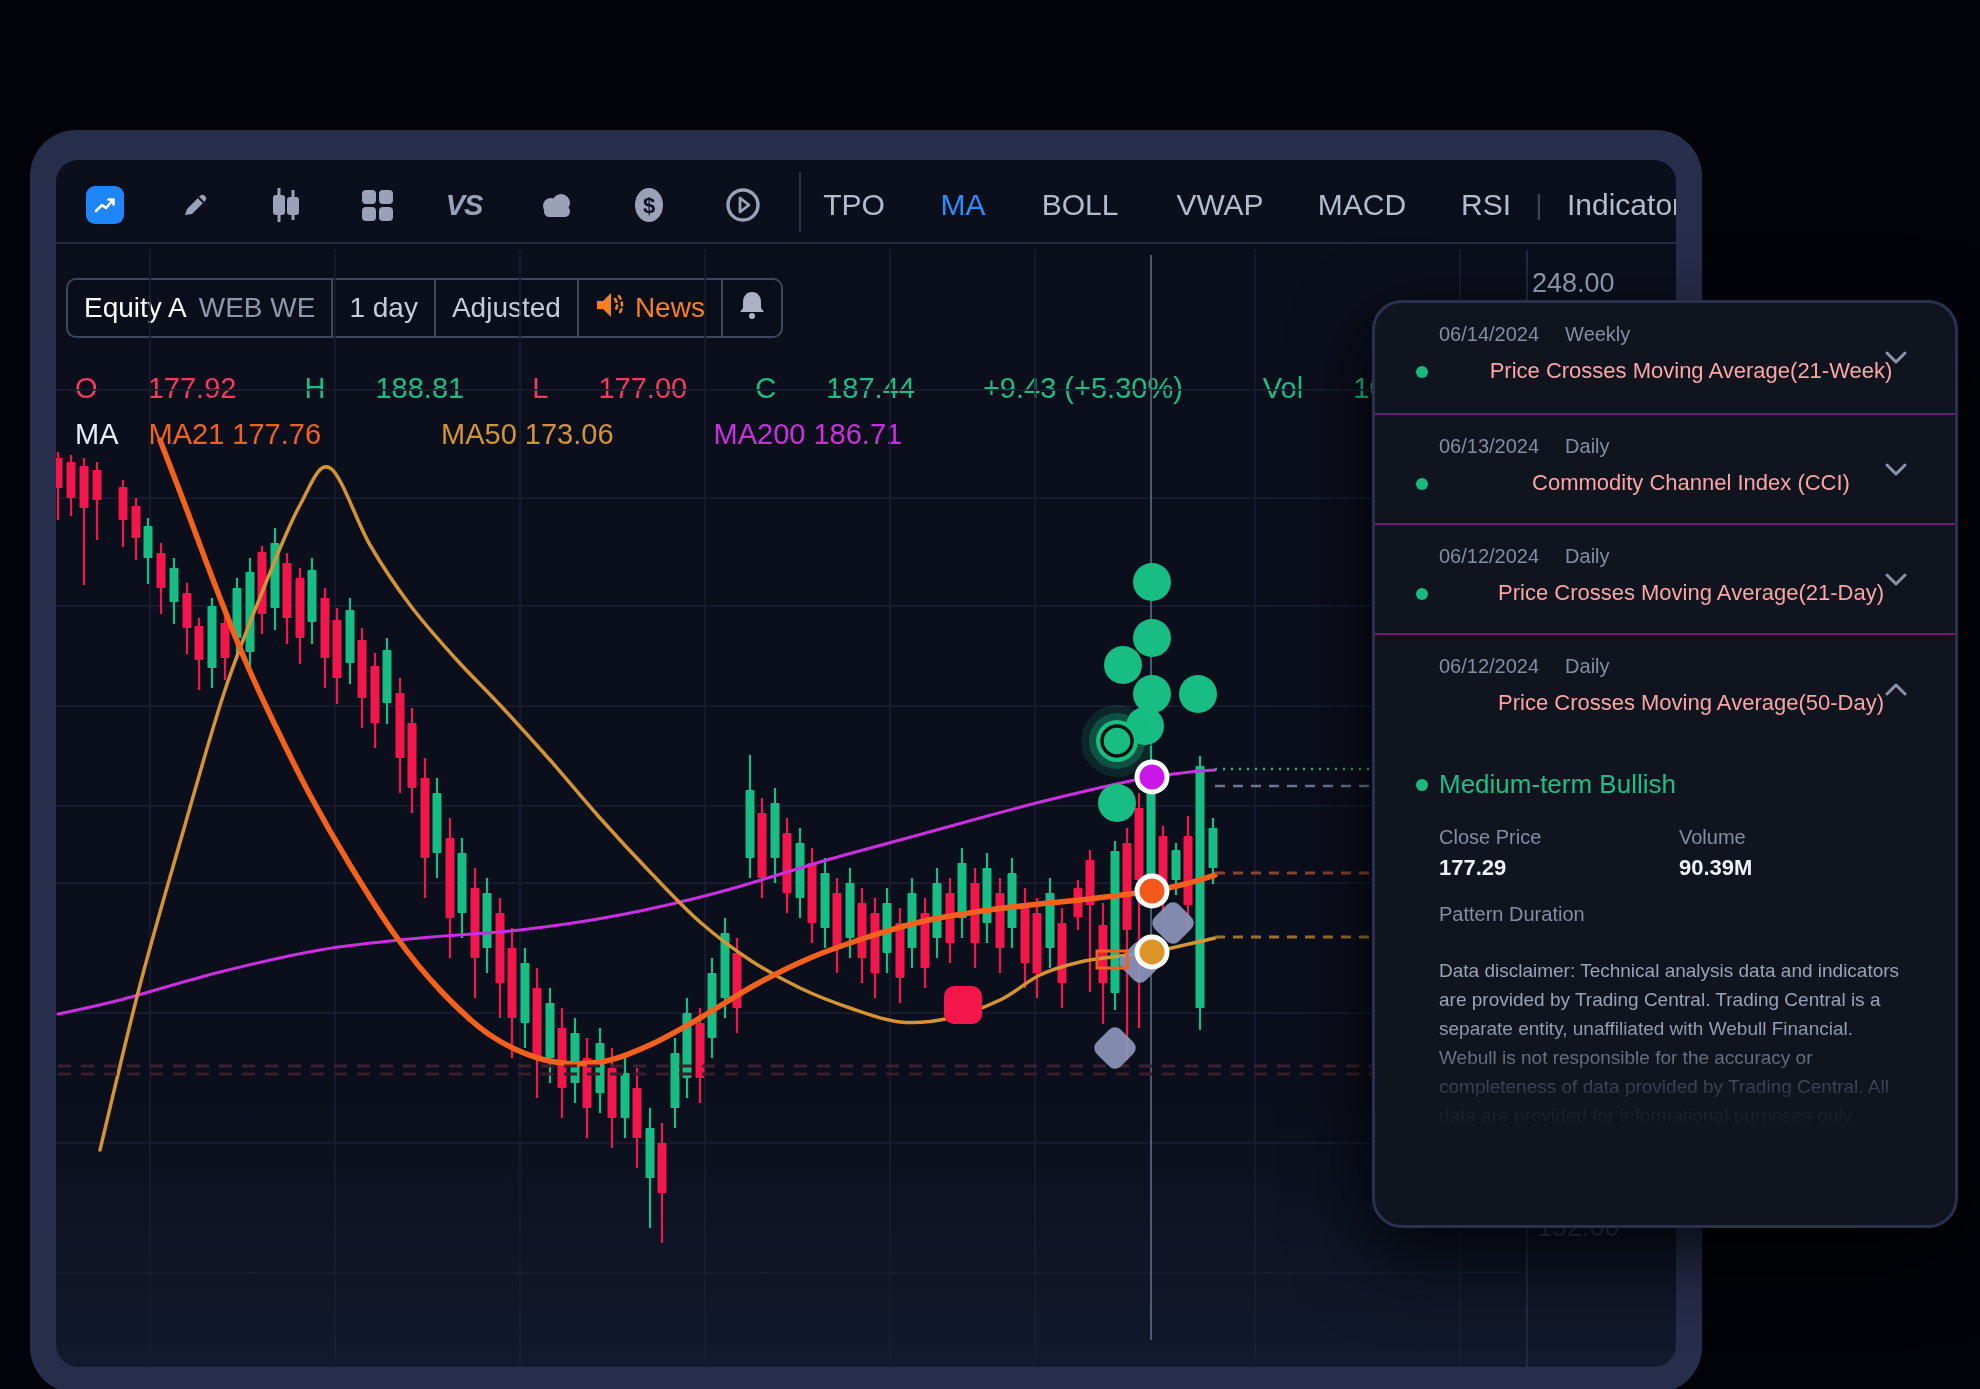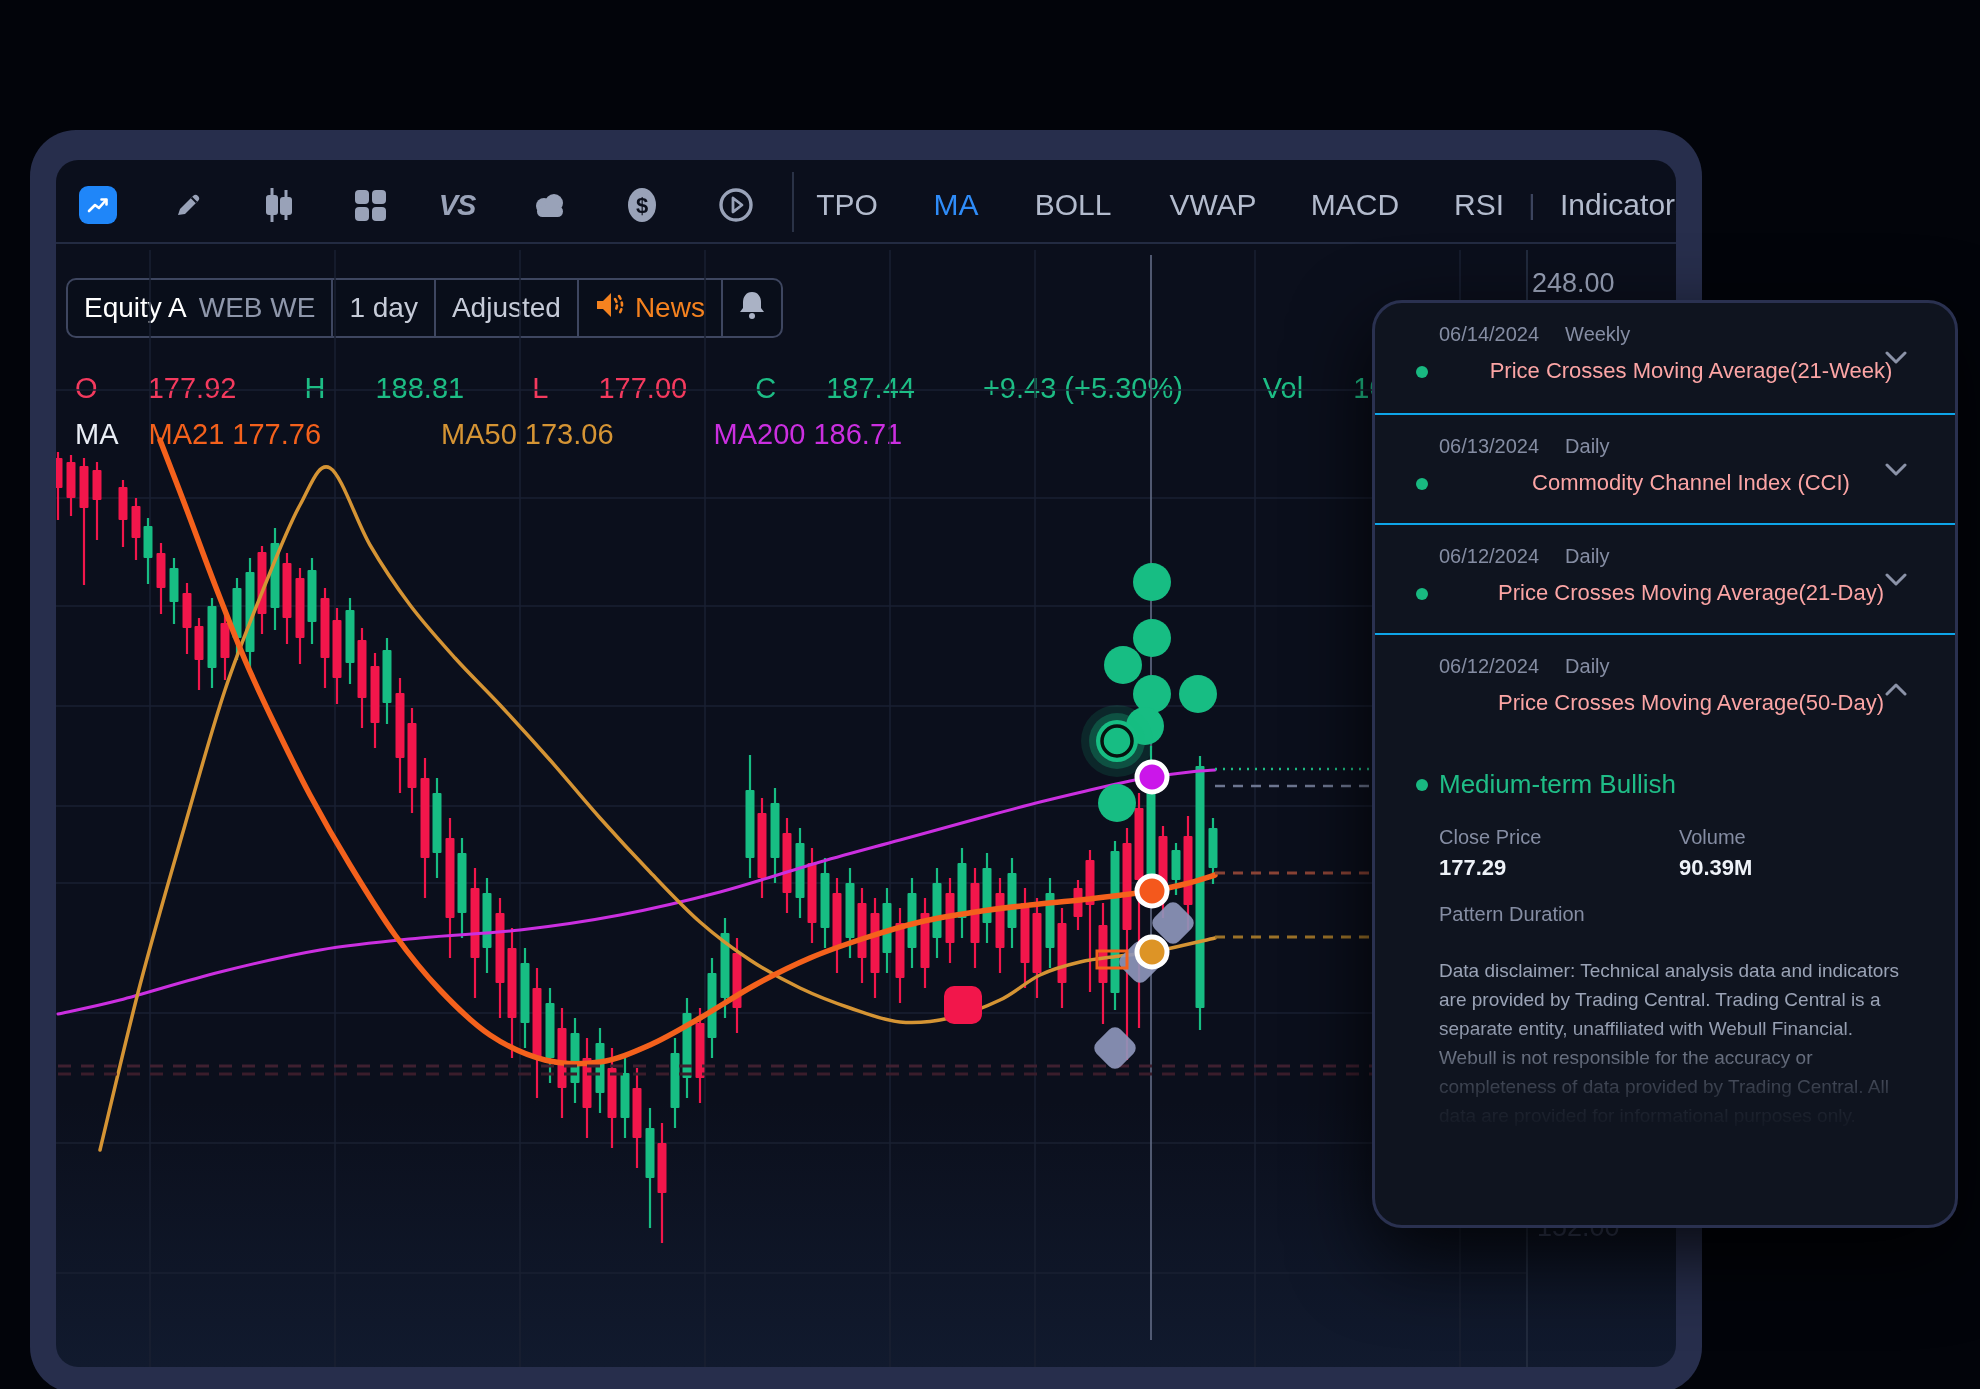--- a/index.html
+++ b/index.html
@@ -5,21 +5,21 @@
   html,body{margin:0;padding:0;background:#02040a;}
   .stage{position:relative;width:1980px;height:1389px;overflow:hidden;
          font-family:"Liberation Sans","DejaVu Sans",sans-serif;background:#02040a;}
   
   .window{position:absolute;left:30px;top:130px;width:1672px;height:1263px;
           background:#272e4c;border-radius:46px;}
   .app{position:absolute;left:26px;top:30px;width:1620px;height:1207px;
        background:linear-gradient(180deg,#0b0f1c 0%,#0b0f1c 78%,#111a2e 100%);
        border-radius:22px;overflow:hidden;}
   
-  .toolbar{position:absolute;left:4px;top:0;width:100%;height:83px;}
+  .toolbar{position:absolute;left:11px;top:0;width:100%;height:83px;}
   .toolbar-underline{position:absolute;left:0;top:82px;width:100%;height:2px;background:#232b42;}
   .tool{position:absolute;top:45px;transform:translate(-50%,-50%);width:44px;height:44px;
         display:flex;align-items:center;justify-content:center;cursor:pointer;}
   .tool svg{display:block;}
   .trend-bg{width:38px;height:38px;background:#1f86f9;border-radius:9px;
             display:flex;align-items:center;justify-content:center;}
   .vs{font-size:29px;font-weight:900;font-style:italic;color:#99a2b8;letter-spacing:-1px;}
   .tb-divider{position:absolute;left:732px;top:12px;width:2px;height:60px;background:#2a3246;}
   .tab{position:absolute;top:45px;transform:translate(-50%,-50%);font-size:30px;color:#b3bbcd;
        cursor:pointer;white-space:nowrap;}
@@ -50,21 +50,21 @@
   .ma50{color:#d59434;margin-right:100px !important;} .ma200{color:#cb2fe0;}
   
   .chart-svg{position:absolute;left:0;top:0;}
   .axis-top{position:absolute;left:1476px;top:108px;font-size:27px;color:#99a2b8;}
   .axis-bottom{position:absolute;left:1481px;top:1052px;font-size:27px;color:#3a425d;}
   
   .panel{position:absolute;left:1372px;top:300px;width:580px;height:922px;background:#0f141f;
          border:3px solid #2a3150;border-radius:30px;box-shadow:0 28px 80px rgba(0,0,0,.8);
          z-index:10;overflow:hidden;}
   .sig{position:relative;height:110px;box-sizing:border-box;padding:20px 12px 0 64px;cursor:pointer;}
-  .sig + .sig{border-top:2px solid #0ea5e9;}
+  .sig + .sig{border-top:2px solid #701a75;}
   .sig-date{font-size:20px;color:#858da3;}
   .sig-period{margin-left:26px;}
   .sig-title{margin-top:12px;font-size:22px;color:#fca5a5;white-space:nowrap;text-align:center;}
   .sig-dot{position:absolute;left:41px;top:63px;width:12px;height:12px;border-radius:50%;
            background:#19b981;}
   .sig-chevron{position:absolute;right:48px;top:48px;cursor:pointer;}
   .sig-chevron.up{transform:rotate(180deg);}
   .detail{position:relative;padding:26px 56px 0 64px;}
   .sent-dot{position:absolute;left:41px;top:36px;width:12px;height:12px;border-radius:50%;
             background:#19b981;}

